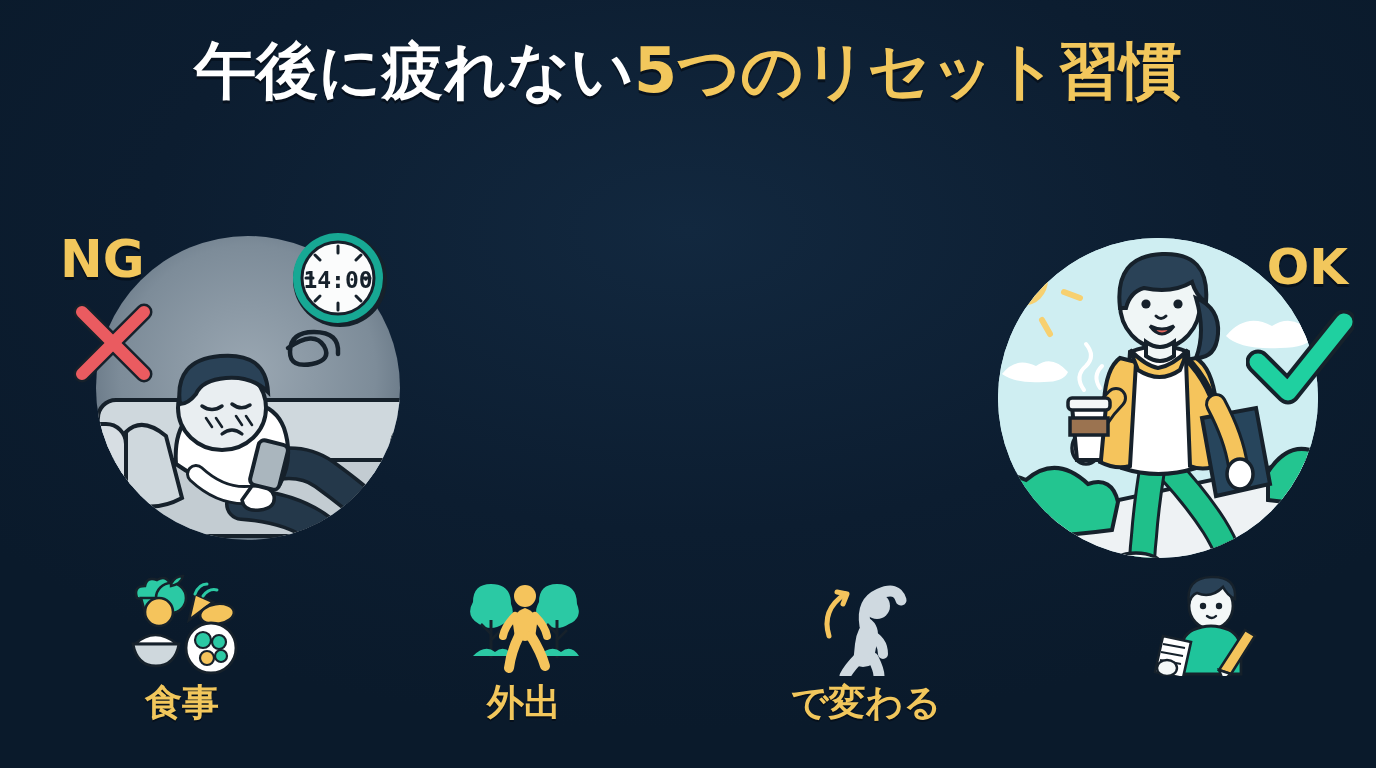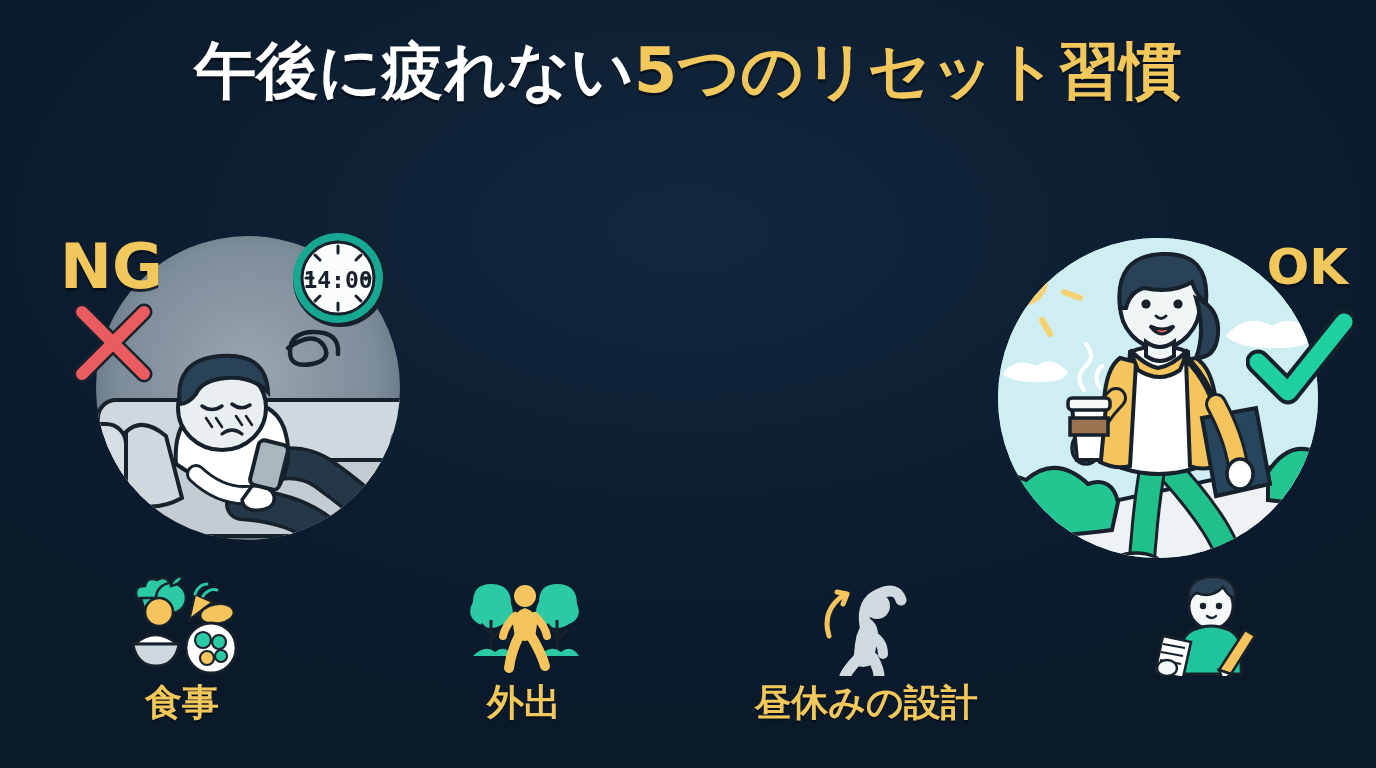--- a/index.html
+++ b/index.html
@@ -47,21 +47,21 @@
 
   
   #ng-scene {
     position: absolute;
     left: 36px; top: 228px;
     width: 420px; height: 340px;
   }
   .ng-badge {
     position: absolute;
     left: 24px; top: 2px;
-    font-size: 62px;
+    font-size: 51px;
     font-weight: 700;
     color: #f2c75c;
     text-shadow: 0 3px 0 rgba(5,14,24,0.8);
     z-index: 6;
   }
   .x-mark {
     position: absolute;
     left: 34px; top: 72px;
     width: 86px; height: 86px;
     z-index: 6;
@@ -398,21 +398,21 @@
         <circle cx="70" cy="34" r="13" fill="#cfd9e0"></circle>
         <path d="M62 46 q-12 8 -14 26 l-2 20 q10 6 20 0 l4 -22 q4 -16 -8 -24 z" fill="#cfd9e0"></path>
 
         <path d="M58 54 q-4 -24 14 -32 q18 -8 22 6" fill="none" stroke="#cfd9e0" stroke-width="11" stroke-linecap="round"></path>
 
         <path d="M62 62 q14 6 14 20" fill="none" stroke="#cfd9e0" stroke-width="10" stroke-linecap="round"></path>
 
         <path d="M52 86 q-10 10 -14 18" fill="none" stroke="#cfd9e0" stroke-width="11" stroke-linecap="round"></path>
         <path d="M66 86 q6 12 6 18" fill="none" stroke="#cfd9e0" stroke-width="11" stroke-linecap="round"></path>
       </svg>
-      <div class="icon-label">昼休みの設計</div>
+      <div class="icon-label">で変わる</div>
     </div>
 
     <div class="icon-cell">
       <svg class="icon-art" viewBox="0 0 118 104">
 
         <ellipse cx="62" cy="34" rx="22" ry="23" fill="#f4f8f8" stroke="#16212b" stroke-width="2.8"></ellipse>
         <path d="M40 32 q-4 -26 22 -27 q26 -1 24 22 q-8 -4 -12 -12 q-12 12 -26 6 q-6 2 -8 11 z" fill="#2a4257" stroke="#16212b" stroke-width="2.6"></path>
         <circle cx="54" cy="34" r="3.2" fill="#16212b"></circle>
         <circle cx="70" cy="34" r="3.2" fill="#16212b"></circle>
         <path d="M58 44 q5 4 9 0" fill="none" stroke="#16212b" stroke-width="2.4" stroke-linecap="round"></path>

